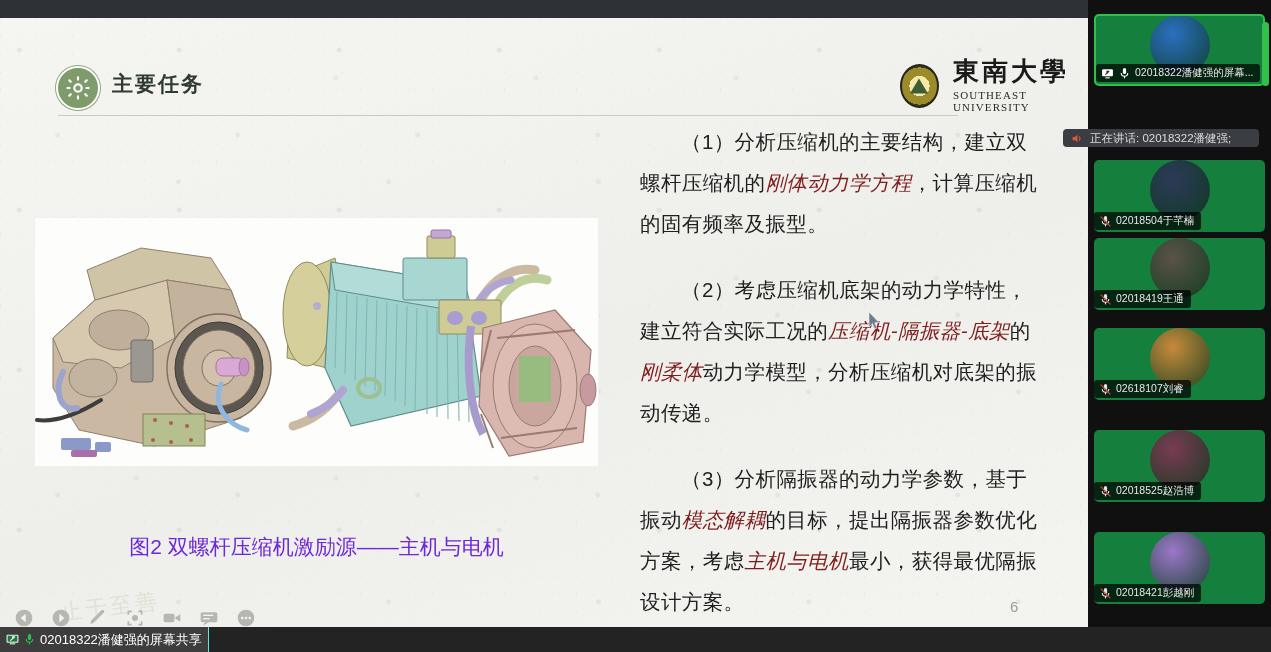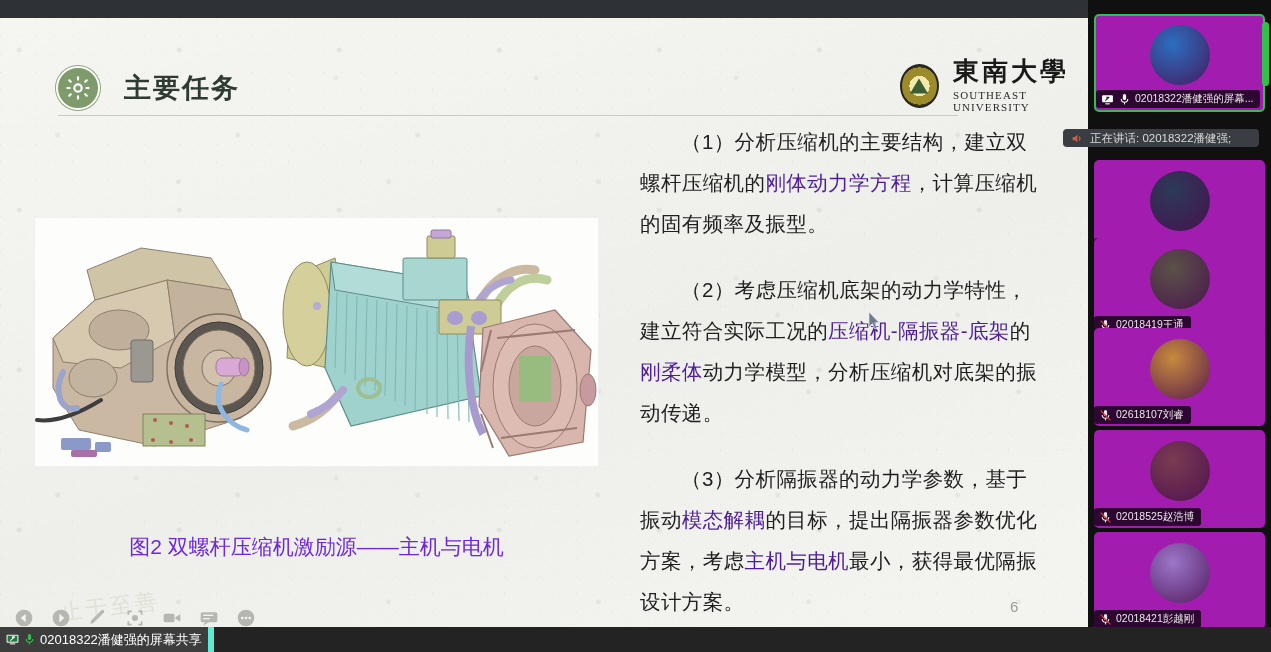--- a/index.html
+++ b/index.html
@@ -24,21 +24,21 @@
         linear-gradient(62deg, rgba(220,222,213,.45) 0 1px, transparent 1px 13px),
         linear-gradient(160deg,#f6f6f3 0%,#eeeeea 55%,#f4f4f1 100%);
       background-size: 160px 160px,180px 180px,200px 200px,210px 210px, 18px 18px, 24px 24px, 100% 100%;
       opacity:.95; pointer-events:none; }
 
   
   .hdr-icon { position:absolute; left:56px; top:48px; width:44px; height:44px; border-radius:50%;
               background:#7f9b6c; border:2px solid #ffffff; box-shadow:0 0 0 1px #8aa678;
               display:flex; align-items:center; justify-content:center; }
   .hdr-icon svg { width:26px; height:26px; }
-  .slide-title { position:absolute; left:124px; top:52px; font-size:27px; font-weight:bold;
+  .slide-title { position:absolute; left:112px; top:52px; font-size:21px; font-weight:bold;
                  color:#2f3b30; letter-spacing:2px; }
   .hdr-rule { position:absolute; left:58px; top:97px; width:900px; height:1px; background:#c9ccc4; }
 
   
   .logo { position:absolute; left:900px; top:40px; display:flex; align-items:center; gap:14px; }
   .logo-seal { width:44px; height:44px; border-radius:50%;
                background:radial-gradient(circle at 50% 50%, #f4e9a8 0 38%, #9b8b2a 38% 70%, #3c3a1c 70% 100%);
                border:2px solid #26261a; position:relative; }
   .logo-seal::after{ content:""; position:absolute; left:50%; top:52%; transform:translate(-50%,-50%);
                width:0;height:0; border-left:9px solid transparent; border-right:9px solid transparent;
@@ -51,32 +51,32 @@
   
   .cad { position:absolute; left:34px; top:199px; width:565px; height:250px;
          background:#fdfdfb; overflow:hidden; border:1px solid #f0f0ee; }
   .cap { position:absolute; left:34px; top:515px; width:565px; text-align:center;
          font-size:21px; color:#6d28d9; font-weight:500; }
 
   
   .body-col { position:absolute; left:640px; top:103px; width:400px; }
   .para { font-size:20.5px; line-height:41px; color:#1f1f1f; margin-bottom:25px;
           text-indent:2em; letter-spacing:.4px; }
-  .hl { color:#4c1d95; }
+  .hl { color:#7f1d1d;font-style:italic; }
   .pageno { position:absolute; left:1010px; top:580px; font-size:15px; color:#9a9a9a; }
 
   
   .ppt-tools { position:absolute; left:14px; top:590px; display:flex; align-items:center; gap:17px; }
   .ppt-tools .tb { width:20px; height:20px; fill:#b6b6b2; }
   .watermark { position:absolute; left:60px; top:574px; font-size:22px; color:#dfe2d7;
                font-family:"DejaVu Serif",serif; transform:rotate(-7deg); letter-spacing:3px; }
 
   
   .rail { position:absolute; left:1088px; top:0; width:183px; height:652px; background:#101010; }
-  .tile { position:absolute; left:6px; width:171px; height:98px; background:#a21caf;
+  .tile { position:absolute; left:6px; width:171px; height:72px; background:#15803d;
           border-radius:5px; overflow:hidden; }
   .tile.active { border:2px solid #2fbf4a; }
   .tile .av { position:absolute; left:50%; top:42%; transform:translate(-50%,-50%);
               width:60px; height:60px; border-radius:50%; }
   .namebar { position:absolute; left:0; bottom:2px; display:flex; align-items:center; gap:4px;
              background:rgba(0,0,0,.72); padding:2px 7px 2px 5px; border-radius:3px; }
   .namebar span { font-size:10.5px; color:#e8e8e8; white-space:nowrap; }
   .ic { width:13px; height:13px; flex:none; }
 
   .tooltip { position:absolute; left:1063px; top:129px; width:196px; height:18px;
@@ -84,21 +84,21 @@
              gap:6px; padding:0 8px; z-index:30; }
   .tooltip span { font-size:11.5px; color:#dadada; white-space:nowrap; }
 
   .sb-track { position:absolute; right:2px; top:14px; width:7px; height:618px; }
   .sb-thumb { position:absolute; right:2px; top:22px; width:7px; height:64px;
               background:#33c04a; border-radius:4px; }
 
   
   .taskbar { position:absolute; left:0; top:627px; width:1271px; height:25px; background:#232323; }
   .task-btn { position:absolute; left:0; top:0; height:25px; background:#3d3d3d;
-              border-right:6px solid #5eead4; display:flex; align-items:center; gap:4px; padding:0 6px; }
+              border-right:1px solid #5eead4; display:flex; align-items:center; gap:4px; padding:0 6px; }
   .task-btn span { font-size:13px; color:#ffffff; white-space:nowrap; }
 
   
   .cursor { position:absolute; left:868px; top:294px; width:12px; height:18px; z-index:40; }
 </style>
 </head>
 <body>
 
 <div id="root">
 

